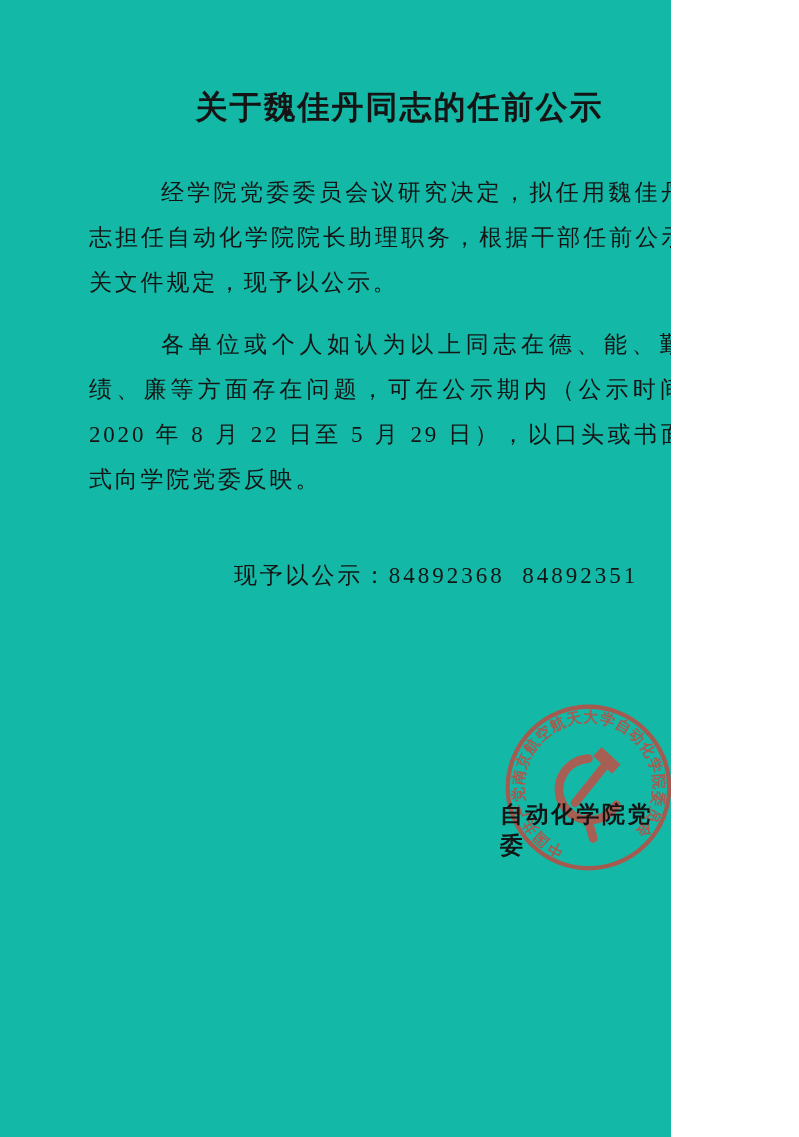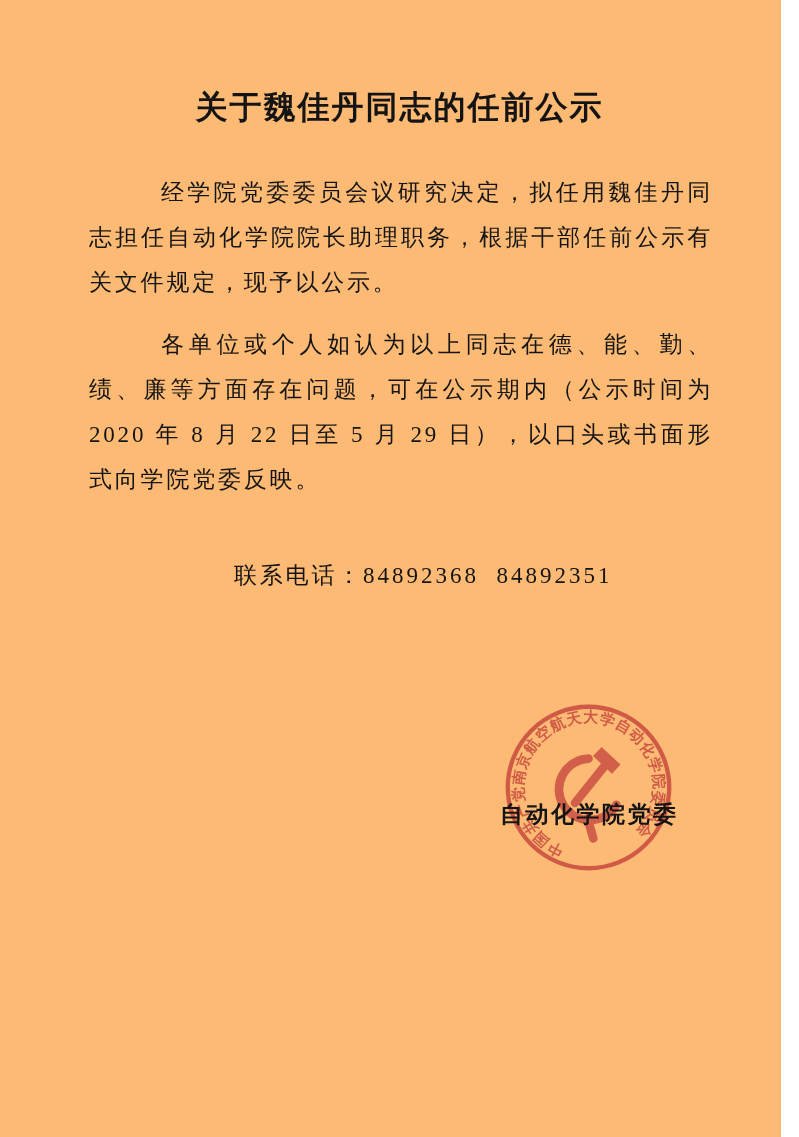--- a/index.html
+++ b/index.html
@@ -8,24 +8,24 @@
     background: #ffffff;
   }
   body {
     width: 799px;
     height: 1137px;
     font-family: "Liberation Serif", "DejaVu Serif", serif;
     color: #141414;
   }
   .page {
     position: relative;
-    width: 781px;
+    width: 671px;
     height: 1137px;
     overflow: hidden;
-    background: #fdba74;
+    background: #14b8a6;
   }
   .doc-title {
     margin: 0;
     position: absolute;
     left: 0;
     top: 86px;
     width: 799px;
     text-align: center;
     font-size: 32px;
     font-weight: 700;
@@ -100,21 +100,21 @@
 
 <div class="page">
 
   <h1 class="doc-title">关于魏佳丹同志的任前公示</h1>
 
   <div class="body-text">
     <p>经学院党委委员会议研究决定，拟任用魏佳丹同志担任自动化学院院长助理职务，根据干部任前公示有关文件规定，现予以公示。</p>
     <p>各单位或个人如认为以上同志在德、能、勤、绩、廉等方面存在问题，可在公示期内（公示时间为 2020 年 8 月 22 日至 5 月 29 日），以口头或书面形式向学院党委反映。</p>
 
     <div class="contact-block">
-      <p class="contact-line"><span>联系电话：</span><span class="phone-numbers">84892368  84892351</span></p>
+      <p class="contact-line"><span>现予以公示：</span><span class="phone-numbers">84892368  84892351</span></p>
     </div>
   </div>
 
   <svg class="seal-svg" viewBox="0 0 180 180" xmlns="http://www.w3.org/2000/svg">
 
     <circle cx="90" cy="90" r="84" fill="none" stroke-width="4.5" stroke="#c5463d"></circle>
 
     <defs>
       <path id="ringPath" d="M 64.5 153 A 68 68 0 1 1 131.9 143.6 A 68 68 0 0 1 64.5 153"></path>
     </defs>

